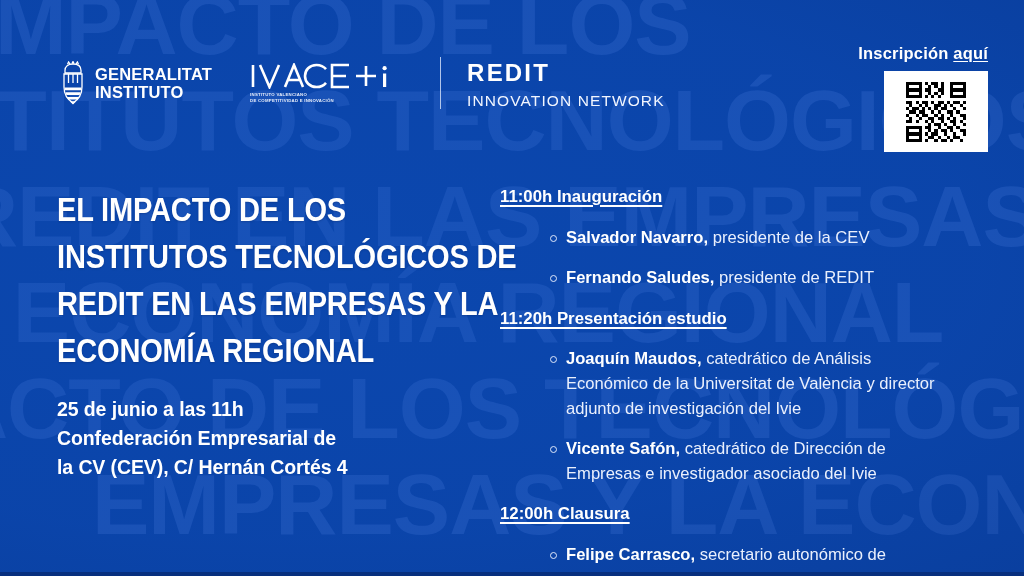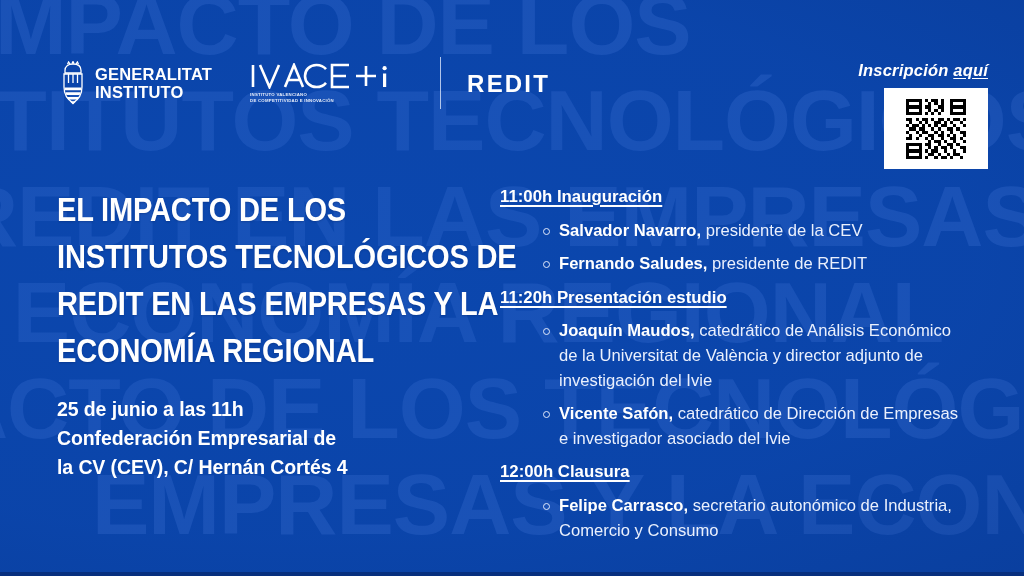--- a/index.html
+++ b/index.html
@@ -118,23 +118,22 @@
     line-height: 17px;
     letter-spacing: 1.1px;
     font-weight: 400;
     color: #f2f6ff;
   }
 
   
   #inscription {
     position: absolute;
     right: 36px;
-    top: 61px;
+    top: 44px;
     text-align: right;
-    font-style: italic;
   }
   #inscription-label {
     font-size: 16.5px;
     font-weight: 700;
     letter-spacing: .2px;
     white-space: nowrap;
   }
   #inscription-label .link {
     text-decoration: underline;
     text-underline-offset: 2px;
@@ -203,21 +202,21 @@
     text-decoration-thickness: 1.6px;
     white-space: nowrap;
   }
   .prog-list {
     list-style: none;
     margin: 0;
     padding: 0 0 0 50px;
   }
   .prog-item {
     position: relative;
-    margin: 9px;
+    margin: 16px;
     padding: 0;
     color: #eaf0fd;
     font-weight: 400;
   }
   .prog-item .bullet {
     position: absolute;
     left: -16px;
     top: 0;
     width: 7px;
     height: 7px;
@@ -287,20 +286,21 @@
       <div class="ivace-sub">
         <div>INSTITUTO VALENCIANO</div>
         <div>DE COMPETITIVIDAD E INNOVACIÓN</div>
       </div>
     </div>
 
     <div class="logo-divider"></div>
 
     <div class="redit-logo">
       <div class="redit-word">REDIT</div>
+      <div class="redit-sub">INNOVATION NETWORK</div>
     </div>
   </div>
 
   <div id="inscription">
     <div id="inscription-label"><span>Inscripción </span><span class="link">aquí</span></div>
     <div id="qr-wrap">
       <svg width="82" height="66" viewBox="0 0 21 21" shape-rendering="crispEdges">
         <rect width="21" height="21" fill="#ffffff"></rect>
         <g fill="#000000">
           <rect x="1" y="1" width="5" height="1"></rect>

